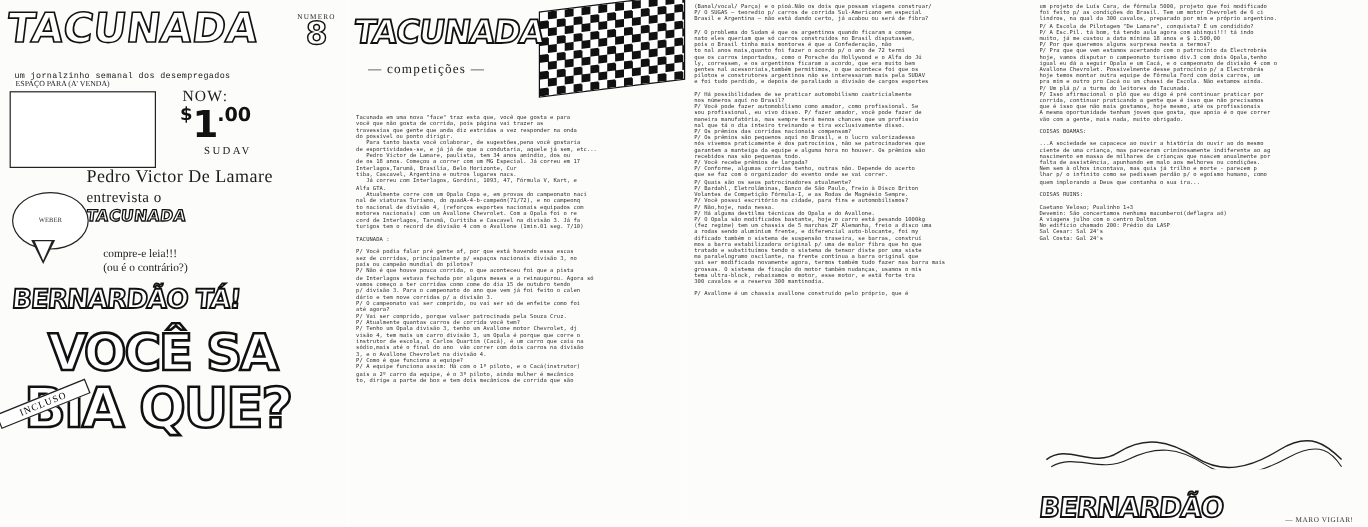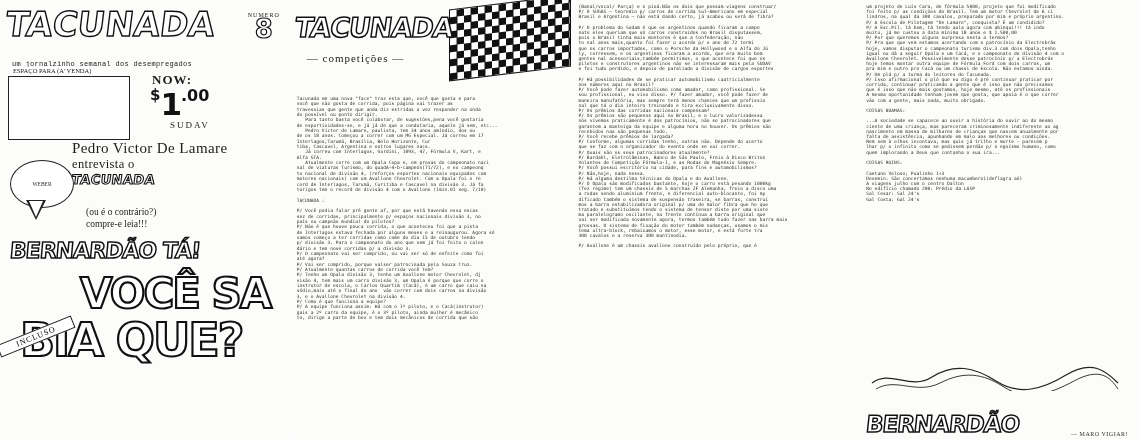--- a/index.html
+++ b/index.html
@@ -54,21 +54,21 @@
   .box-espaco{
     position:absolute;left:8px;top:76px;width:120px;height:62px;
     border:1.4px solid #222;background:#fff;
   }
   .box-espaco .lab{
     position:absolute;top:-10px;left:2px;font-family:"Liberation Serif",serif;
     font-size:6.5px;color:#222;background:#fff;padding:0 2px;
   }
   .now{
     position:absolute;left:152px;top:72px;font-family:"DejaVu Sans",sans-serif;
-    font-weight:bold;font-size:13px;color:#111;letter-spacing:1px;text-align:right;
+    font-weight:normal;font-size:13px;color:#111;letter-spacing:1px;text-align:right;
   }
   .price{
     position:absolute;left:150px;top:86px;font-family:"DejaVu Sans",sans-serif;
     font-weight:bold;color:#111;
   }
   .price .cif{font-size:15px;vertical-align:top;}
   .price .val{font-size:31px;letter-spacing:-1px;}
   .price .cents{font-size:16px;vertical-align:top;}
   .pitcho{
     position:absolute;left:170px;top:120px;font-family:"Liberation Serif",serif;
@@ -112,21 +112,21 @@
 
   .bernardao{
     position:absolute;left:10px;top:238px;
     font-family:"DejaVu Sans",sans-serif;font-weight:bold;font-size:22px;
     letter-spacing:-1px;color:#fff;-webkit-text-stroke:1.5px #111;
     transform:skewX(-5deg);
   }
   .voce-sa{
     position:absolute;left:40px;top:274px;
     font-family:"DejaVu Sans",sans-serif;font-weight:bold;font-size:42px;
-    line-height:40px;letter-spacing:-2px;color:#fff;margin-left:40px;-webkit-text-stroke:2.2px #111;
+    line-height:40px;letter-spacing:-2px;color:#fff;-webkit-text-stroke:2.2px #111;
   }
   .bia-que{
     position:absolute;left:20px;top:318px;
     font-family:"DejaVu Sans",sans-serif;font-weight:bold;font-size:46px;
     line-height:44px;letter-spacing:-2px;color:#fff;-webkit-text-stroke:2.2px #111;
   }
   .incluso{
     position:absolute;left:-4px;top:330px;width:78px;transform:rotate(-22deg);
     border:1.3px solid #222;background:#fff;text-align:center;
     font-family:"Liberation Serif",serif;font-size:8px;padding:1px 0;letter-spacing:1px;
@@ -200,22 +200,22 @@
         <div>entrevista o</div>
         <div class="entrevista-logo">TACUNADA</div>
       </div>
 
       <div class="oval">
         <span class="txt">WEBER</span>
       </div>
       <div class="tri"></div>
 
       <div class="ou-contrario hand">
+        <div>compre-e leia!!!</div>
         <div>(ou é o contrário?)</div>
-        <div>compre-e leia!!!</div>
       </div>
 
       <div class="bernardao">BERNARDÃO TÁ!</div>
       <div class="voce-sa">VOCÊ SA</div>
       <div class="bia-que">BIA QUE?</div>
       <div class="incluso">INCLUSO</div>
     </div>
   </div>
 
   <div class="panel p2">

